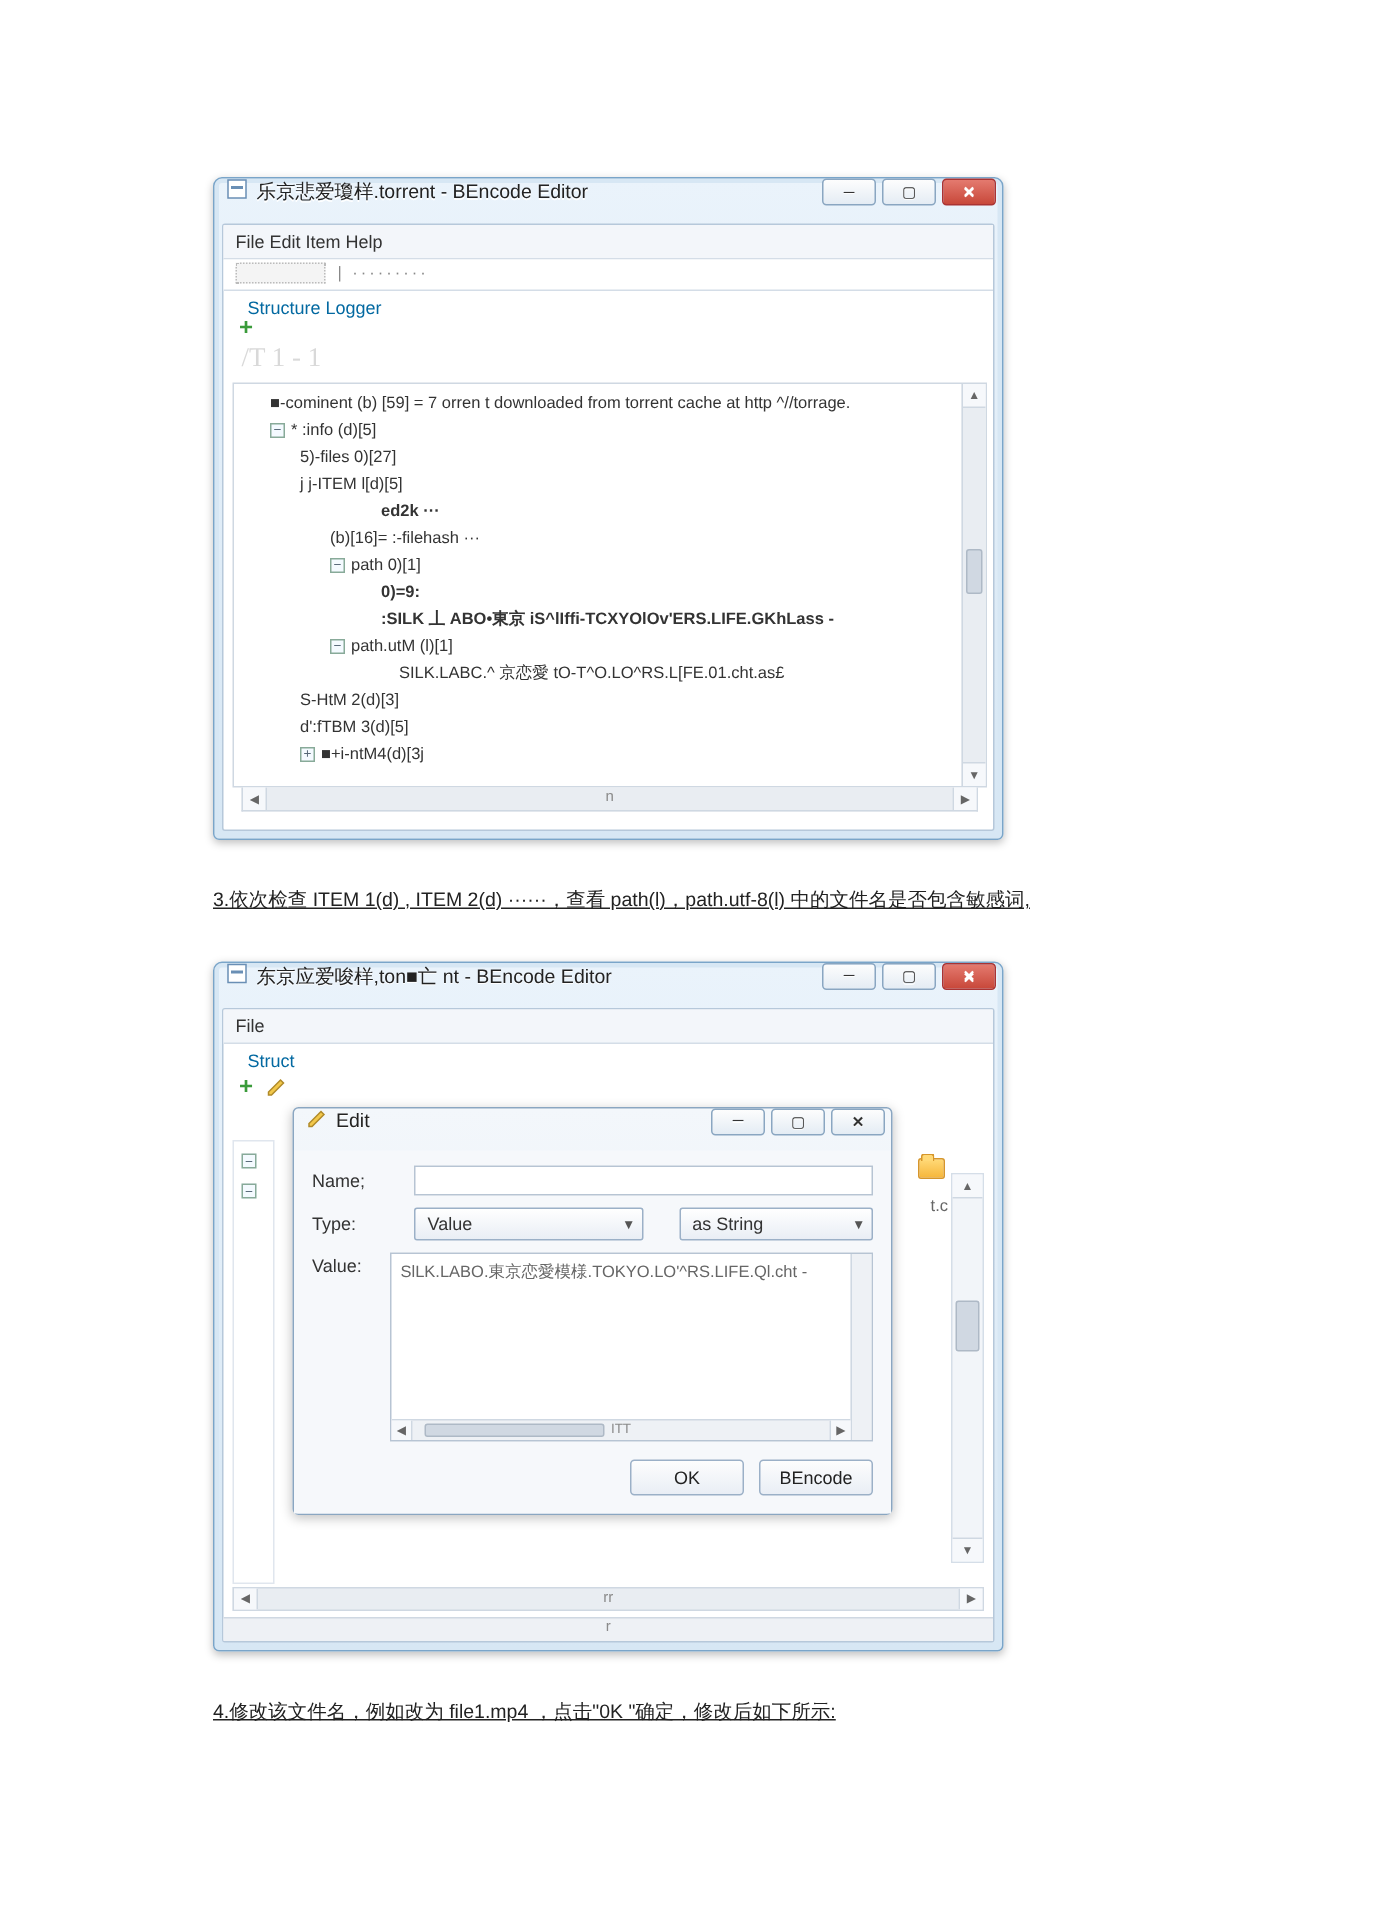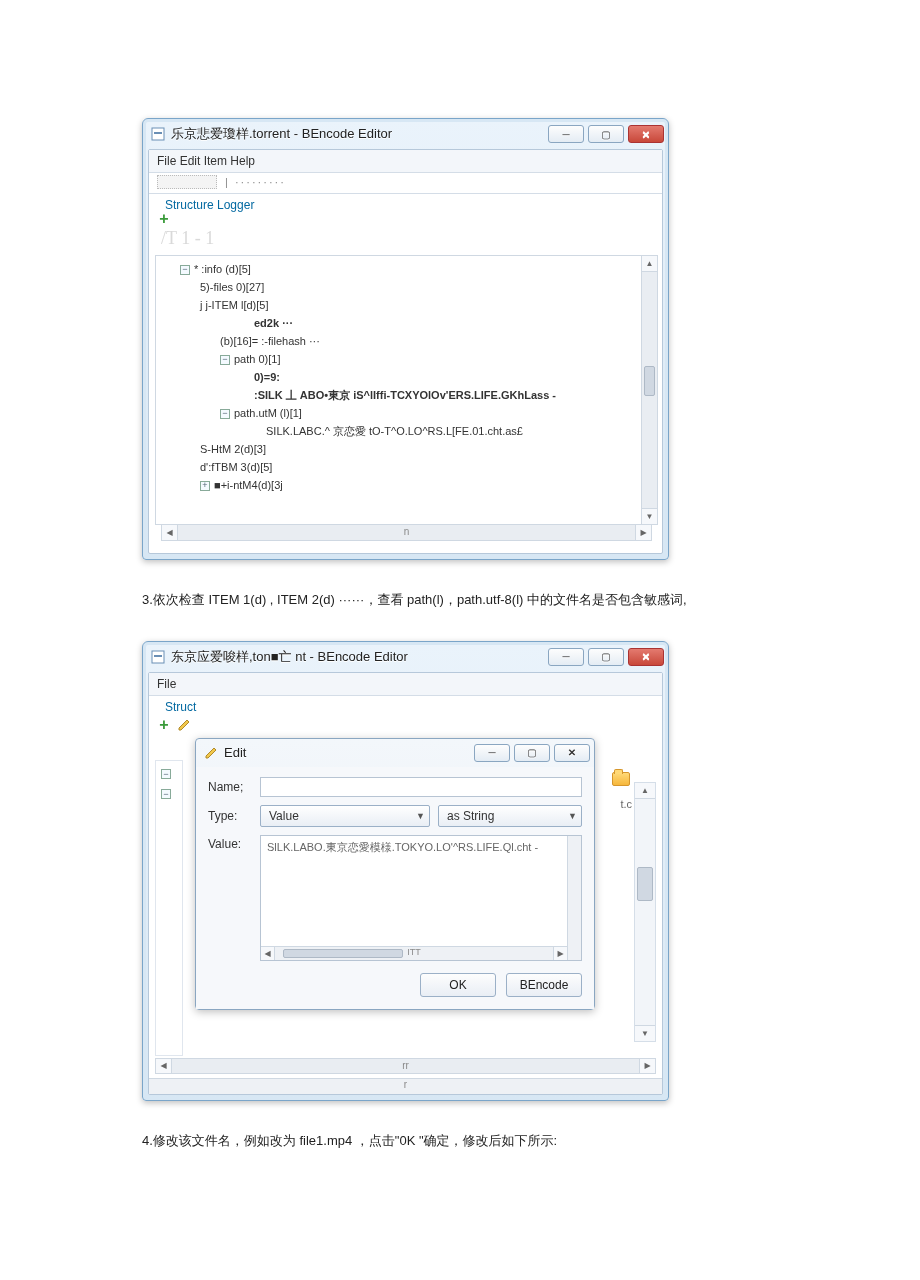--- a/index.html
+++ b/index.html
@@ -21,21 +21,20 @@
     width: 527px;
     background: linear-gradient(#eaf3fb, #d7e7f4);
     border: 1px solid #7aa5c9;
     border-radius: 6px 6px 4px 4px;
     box-shadow: 0 2px 6px rgba(0,0,0,.25), inset 0 0 0 3px #d7e7f4;
     position: relative;
   }
   .titlebar {
     height: 30px;
     display: flex;
-    align-items: center;
     padding: 0 4px 0 8px;
     font-size: 13px;
     color: #222;
     gap: 6px;
     text-shadow: 0 1px 0 #fff;
   }
   .title-icon {
     width: 14px; height: 14px;
     display: inline-block;
   }
@@ -163,20 +162,21 @@
   .hbtn:last-child { border-left:1px solid #cfd8e2; border-right:none;}
   .htrack { flex:1; position:relative; }
   .htrack .lbl { position:absolute; left:50%; top:1px; transform:translateX(-50%); font-size:10px; color:#8a8a8a; }
 
   
   .para {
     font-size: 13px;
     color: #222;
     line-height: 1.6;
     margin: 30px 0;
+    text-decoration: underline;
   }
   .toolbar2 {
     display:flex; align-items:center; gap:6px; padding:2px 8px 6px 8px;
   }
   .ico-pencil {
     width:14px; height:14px;
     display:inline-block;
   }
   .ico-folder {
     width:18px; height:14px;
@@ -209,21 +209,21 @@
     border: 1px solid #8aa6c1;
     border-radius: 4px;
     box-shadow: 0 2px 8px rgba(0,0,0,.25);
   }
   .editdlg .titlebar { height: 28px; font-size:13px; }
   .editdlg .dlgbody {
     background:#f6f8fb;
     padding: 10px 12px 12px 12px;
     font-size:12px;
   }
-  .formrow { display:flex; align-items:center; gap:8px; margin-bottom:8px; }
+  .formrow { display:flex; align-items:center; gap:24px; margin-bottom:8px; }
   .formrow .lab { width:44px; color:#333; }
   .txt {
     flex:1; height:20px;
     border:1px solid #b7c4d3;
     background:#fff;
     padding:0 4px;
     font-size:12px;
   }
   .sel {
     height:22px;
@@ -316,20 +316,21 @@
       </div>
       <div class="tabs">Structure Logger</div>
       <div class="toolbar">
         <span class="ico-plus">+</span>
       </div>
       <div class="big-faded">/T 1 - 1</div>
 
       <div class="tree-wrap">
         <div class="tree-pane">
           <div class="tree">
+            <div class="row d1"><span>■-cominent (b) [59] = 7 orren t downloaded from torrent cache at http ^//torrage.</span></div>
             <div class="row d1"><span class="expander">−</span><span>* :info (d)[5]</span></div>
             <div class="row d2"><span>5)-files 0)[27]</span></div>
             <div class="row d2"><span>j j-ITEM l[d)[5]</span></div>
             <div class="row d4"><span>ed2k   ···</span></div>
             <div class="row d3"><span>(b)[16]= :-filehash   ···</span></div>
             <div class="row d3"><span class="expander">−</span><span>path 0)[1]</span></div>
             <div class="row d4"><span>0)=9:</span></div>
             <div class="row d4"><span>:SILK 丄 ABO•東京 iS^lIffi-TCXYOlOv'ERS.LIFE.GKhLass -</span></div>
             <div class="row d3"><span class="expander">−</span><span>path.utM       (l)[1]</span></div>
             <div class="row d5"><span>SILK.LABC.^ 京恋愛 tO-T^O.LO^RS.L[FE.01.cht.as£</span></div>

